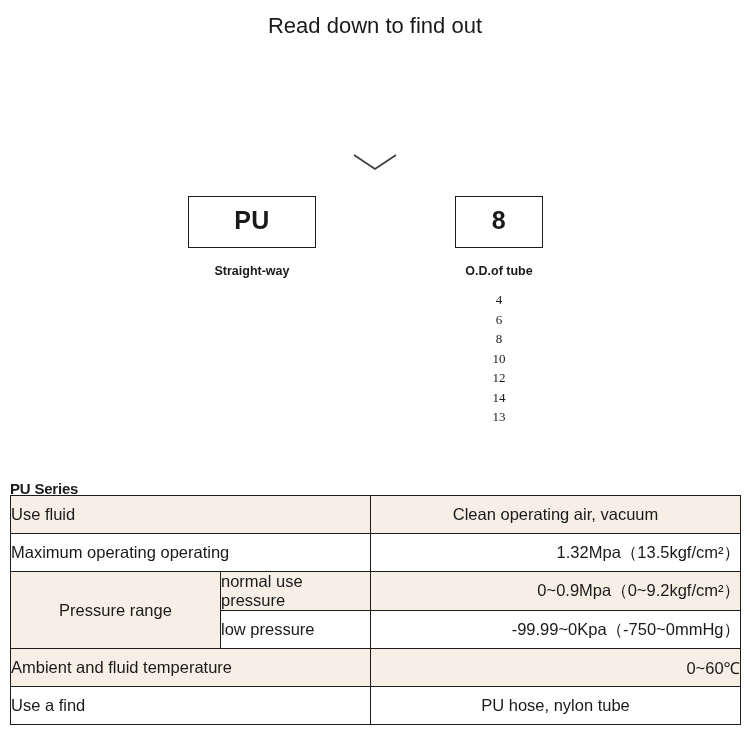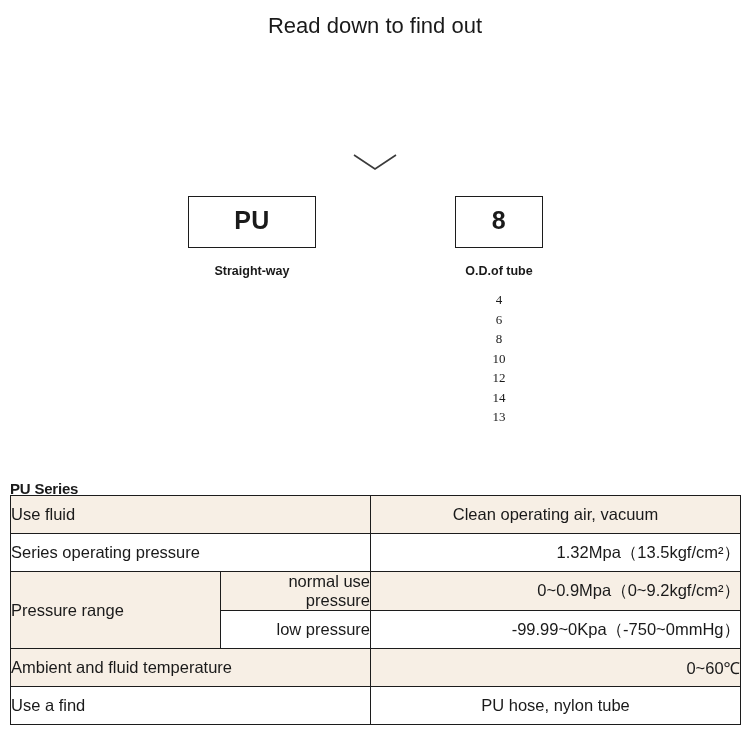--- a/index.html
+++ b/index.html
@@ -115,39 +115,40 @@
     font-size: 16.5px;
     color: #1a1a1a;
     vertical-align: middle;
   }
   td.label-cell {
     padding-left: 10px;
     text-align: left;
     margin-top: 32px;
   }
   td.sub-label-cell {
-    text-align: right;
+    text-align: left;
     font-size: 12px;
     color: #2a2a2a;
   }
   td.value-cell {
     text-align: center;
   }
   td.value-small {
     font-size: 14px;
     text-align: right;
   }
   tr.shaded td, td.shaded {
     background: #f7efe5;
   }
   tr.plain td, td.plain {
     background: #ffffff;
   }
   td.merged-label {
     background: #ffffff;
+    text-align: center;
   }
 </style>
 </head>
 <body>
 
 <div id="header">
   <h2 id="sub-title">Read down to find out</h2>
 </div>
 
 <div id="chevron-wrap">
@@ -183,21 +184,21 @@
     <col style="width:210px">
     <col style="width:150px">
     <col style="width:370px">
   </colgroup>
   <tbody id="spec-table-body">
       <tr class="shaded">
         <td class="label-cell" colspan="2">Use fluid</td>
         <td class="value-cell">Clean operating air, vacuum</td>
       </tr>
       <tr class="plain">
-        <td class="label-cell" colspan="2">Series operating pressure</td>
+        <td class="label-cell" colspan="2">Maximum operating operating</td>
         <td class="value-cell value-small">1.32Mpa（13.5kgf/cm²）</td>
       </tr>
       <tr class="shaded">
         <td class="label-cell merged-label" rowspan="2">Pressure range</td>
         <td class="sub-label-cell shaded">normal use pressure</td>
         <td class="value-cell value-small">0~0.9Mpa（0~9.2kgf/cm²）</td>
       </tr>
       <tr class="plain">
         <td class="sub-label-cell plain">low pressure</td>
         <td class="value-cell value-small">-99.99~0Kpa（-750~0mmHg）</td>

